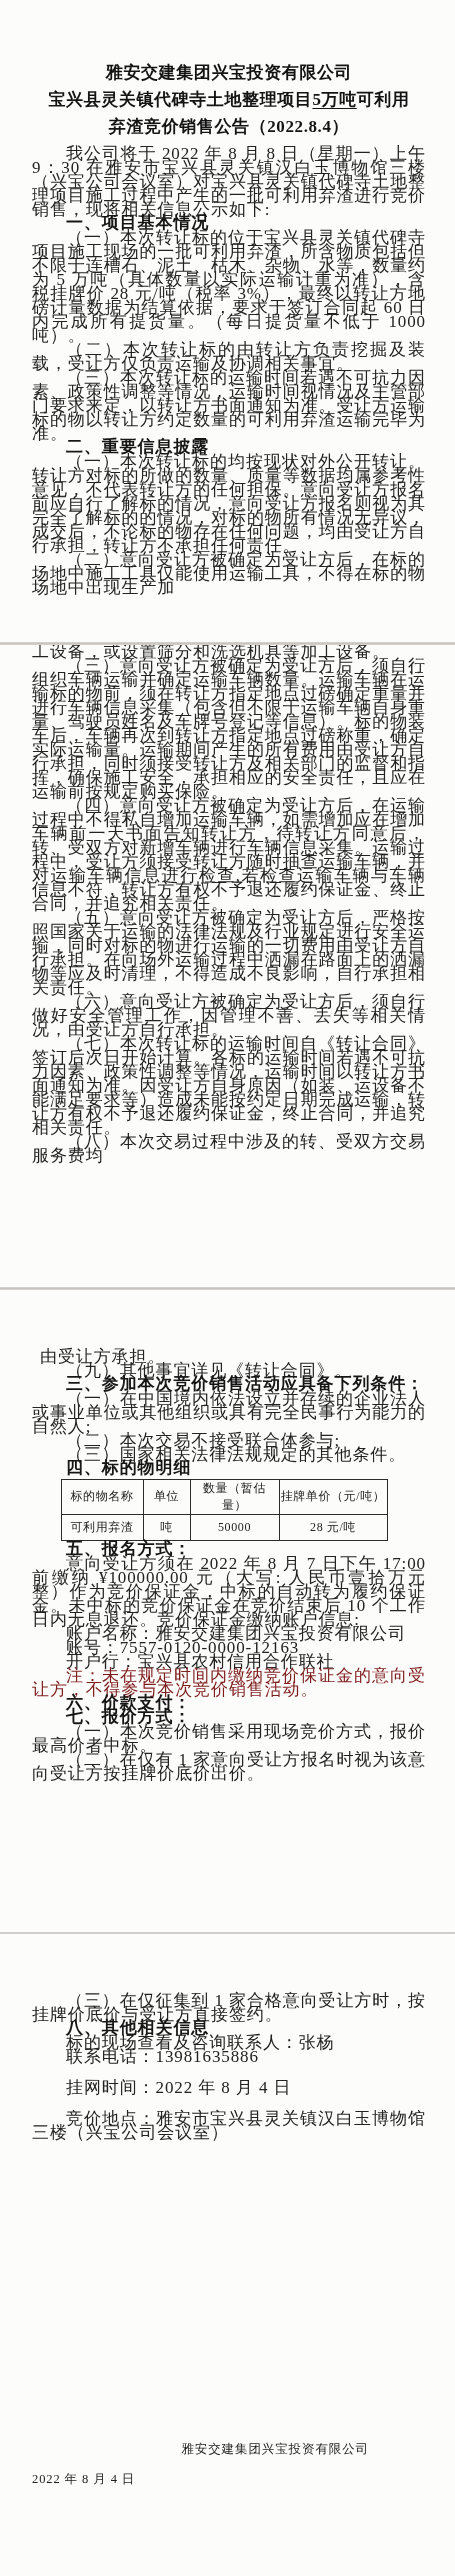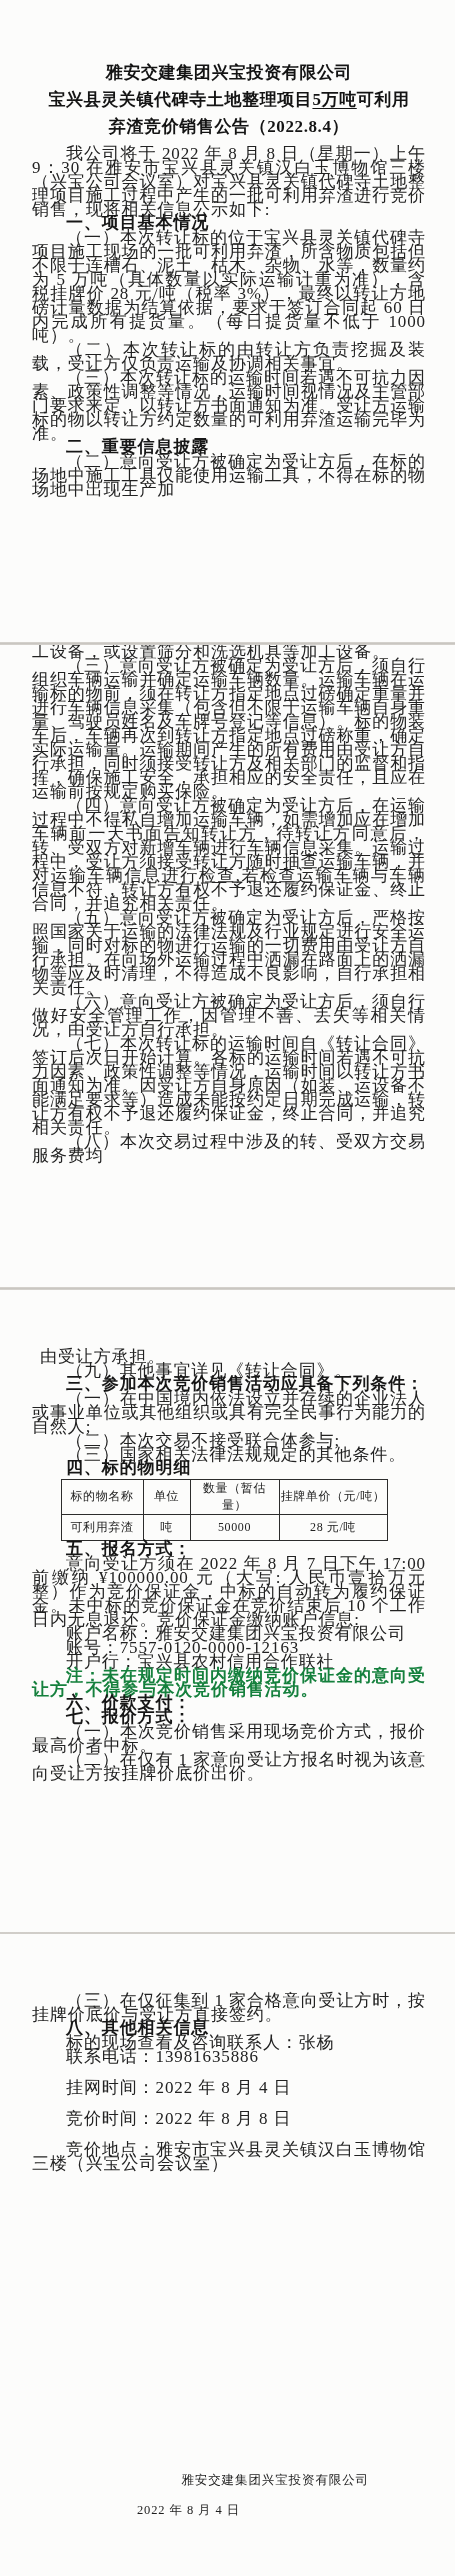--- a/index.html
+++ b/index.html
@@ -45,21 +45,21 @@
     color: #222;
   }
   .p { text-indent: 2em; }
   .cont { text-indent: 0; }
   .hd {
     font-family: Liberation Mono, monospace;
     font-weight: bold;
     text-indent: 2em;
     color: #161616;
   }
-  .note { font-weight: bold; color: #15803d; }
+  .note { font-weight: normal; color: #7f1d1d; }
   .info { text-indent: 2em; }
   .info.gap { margin-top: 17px; }
   
   table.lots {
     border-collapse: collapse;
     margin: 3.4px 0 2.3px 28.5px;
     width: 326px;
     table-layout: fixed;
   }
   table.lots th, table.lots td {
@@ -80,21 +80,21 @@
   .sign-company {
     margin-top: 301px;
     text-align: right;
     padding-right: 57px;
     font-size: 12.5px;
     line-height: 17px;
     letter-spacing: 0.9px;
   }
   .sign-date {
     margin-top: 5px;
-    text-align: center;
+    text-align: left;
     padding-right: 81px;
     font-size: 12.5px;
     line-height: 17px;
     letter-spacing: 0.9px;
   }
   .mt-p2 { }
   .mt-p3 { margin-top: 60px; margin-left: 8px; }
   .mt-p4 { margin-top: 60px; }
 </style>
 </head>
@@ -107,20 +107,21 @@
       <div class="title-l">雅安交建集团兴宝投资有限公司</div>
       <div class="title-l"><span>宝兴县灵关镇代碑寺土地整理项目</span><span class="u">5万吨</span><span>可利用</span></div>
       <div class="title-l">弃渣竞价销售公告（2022.8.4）</div>
     </div>
     <p class="p">我公司将于 2022 年 8 月 8 日（星期一）上午 9：30 在雅安市宝兴县灵关镇汉白玉博物馆三楼（兴宝公司会议室）对宝兴县灵关镇代碑寺土地整理项目施工过程中产生的一批可利用弃渣进行竞价销售，现将相关信息公示如下:</p>
     <p class="hd">一、项目基本情况</p>
     <p class="p">（一）本次转让标的位于宝兴县灵关镇代碑寺项目施工现场的一批可利用弃渣，所含物质包括但不限于连槽石、泥土、枯木、杂物、水等，数量约为 5 万吨（具体数量以实际运输计重为准），含税挂牌价 28 元/吨（税率 3%），最终以转让方地磅计量数据为结算依据，要求于签订合同起 60 日内完成所有提货量。（每日提货量不低于 1000 吨）。</p>
     <p class="p">（二）本次转让标的由转让方负责挖掘及装载，受让方仅负责运输及协调相关事宜。</p>
     <p class="p">（三）本次转让标的运输时间若遇不可抗力因素、政策性调整等情况，运输时间视情况及主管部门要求来定，以转让方书面通知为准。受让方运输标的物以转让方约定数量的可利用弃渣运输完毕为准。</p>
     <p class="hd">二、重要信息披露</p>
+    <p class="p">（一）本次转让标的均按现状对外公开转让。转让方对标的所做的数量、质量等数据均属参考性意见，不代表转让方的任何担保。意向受让方报名前应自行了解标的情况，意向受让方报名则视为其完全了解标的的情况，对标的物所有情况无异议，成交后，不论标的物存在任何问题，均由受让方自行承担，转让方不承担任何责任。</p>
     <p class="p">（二）意向受让方被确定为受让方后，在标的场地中施工工具仅能使用运输工具，不得在标的物场地中出现生产加</p>
   </div>
 
   <div class="page-sep"></div>
 
   <div class="page">
     <p class="cont mt-p2">工设备，或设置筛分和洗选机具等加工设备。</p>
     <p class="p">（三）意向受让方被确定为受让方后，须自行组织车辆运输并确定运输车辆数量。运输车辆在运输标的物前，须在转让方指定地点过磅确定重量并进行车辆信息采集（包含但不限于运输车辆自身重量、驾驶员姓名及车牌号登记等信息）。标的物装车后，车辆再次到转让方指定地点过磅称重，确定实际运输量。运输期间产生的所有费用由受让方自行承担，同时须接受转让方及相关部门的监督和指挥，确保施工安全，承担相应的安全责任，且应在运输前按规定购买保险。</p>
     <p class="p">（四）意向受让方被确定为受让方后，在运输过程中不得私自增加运输车辆，如需增加应在增加车辆前一天书面告知转让方，待转让方同意后，转、受双方对新增车辆进行车辆信息采集。运输过程中，受让方须接受转让方随时抽查运输车辆，并对运输车辆信息进行检查,若检查运输车辆与车辆信息不符，转让方有权不予退还履约保证金、终止合同，并追究相关责任。</p>
     <p class="p">（五）意向受让方被确定为受让方后，严格按照国家关于运输的法律法规及行业规定进行安全运输，同时对标的物进行运输的一切费用由受让方自行承担。在向场外运输过程中洒漏在路面上的洒漏物等应及时清理，不得造成不良影响，自行承担相关责任。</p>
@@ -174,20 +175,19 @@
   </div>
 
   <div class="page-sep"></div>
 
   <div class="page">
     <p class="p mt-p4">（三）在仅征集到 1 家合格意向受让方时，按挂牌价底价与受让方直接签约。</p>
     <p class="hd">八、其他相关信息</p>
     <p class="info">标的现场查看及咨询联系人：张杨</p>
     <p class="info">联系电话：13981635886</p>
     <p class="info gap">挂网时间：2022 年 8 月 4 日</p>
-    <p class="info gap">竞价时间：2022 年 8 月 8 日</p>
     <p class="info gap">竞价地点：雅安市宝兴县灵关镇汉白玉博物馆三楼（兴宝公司会议室）</p>
     <p class="sign-company">雅安交建集团兴宝投资有限公司</p>
     <p class="sign-date">2022 年 8 月 4 日</p>
   </div>
 
 </div>
 
 
 </body></html>

